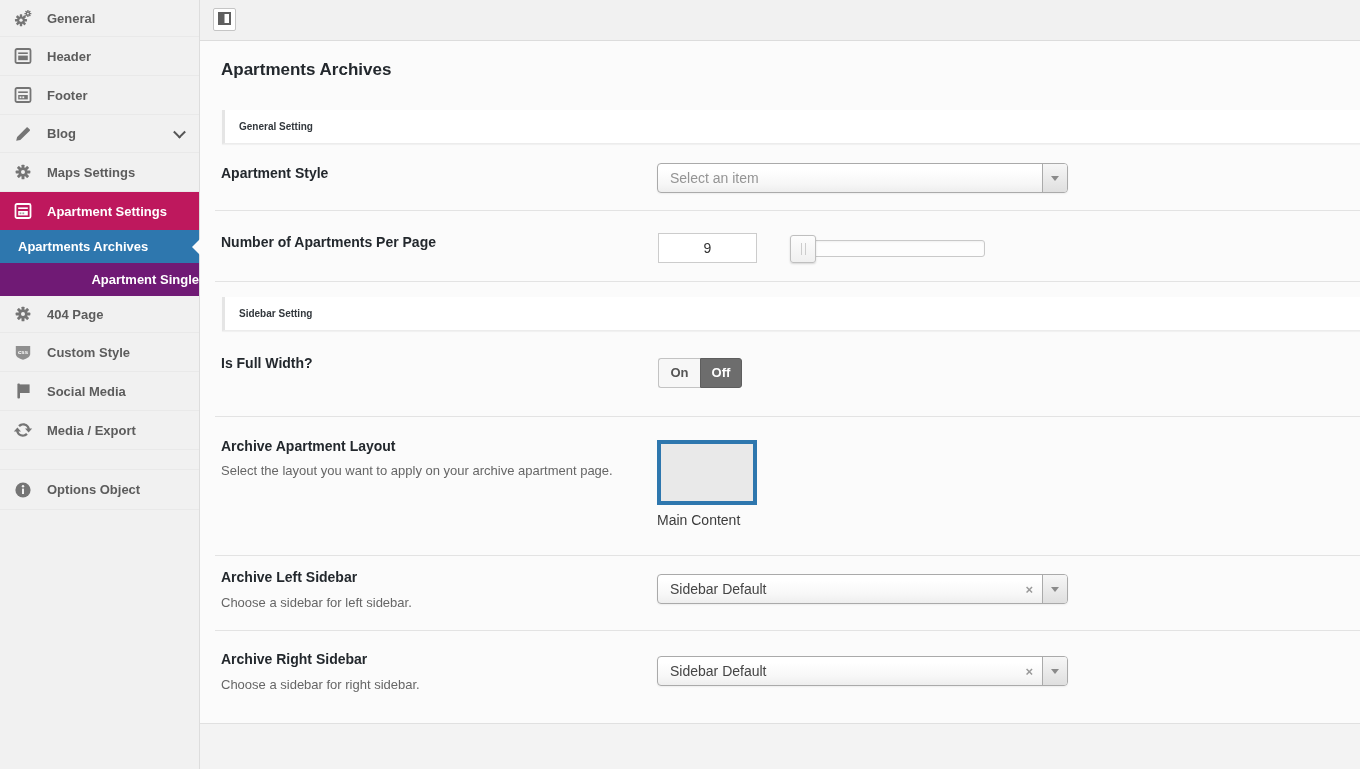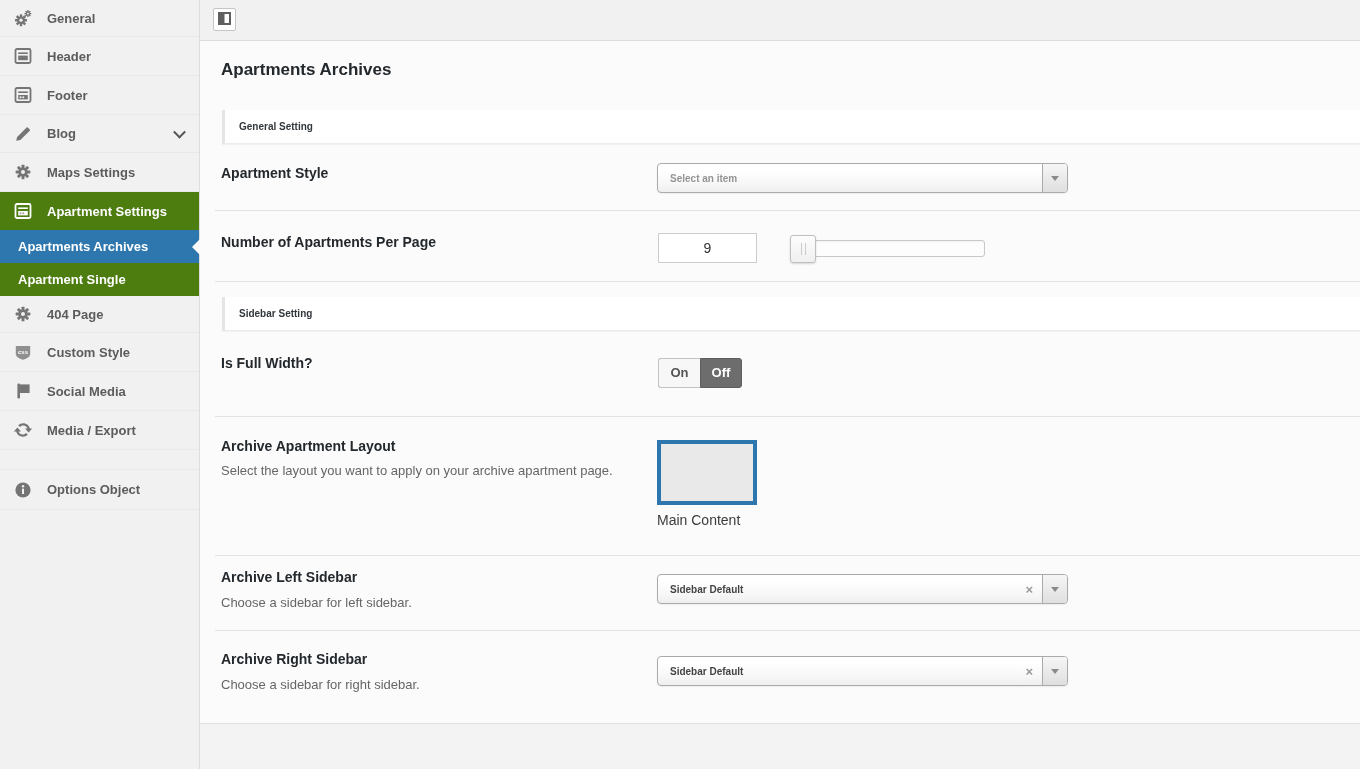--- a/index.html
+++ b/index.html
@@ -11,26 +11,26 @@
   .sidebar { position:absolute; left:0; top:0; width:200px; height:769px;
              background:#f1f1f1; border-right:1px solid #ddd; }
   .sb-item { display:flex; align-items:center; position:relative;
              background:#f1f1f1; border-bottom:1px solid #e9e9e9; cursor:pointer; }
   .sb-icon { width:20px; height:20px; margin:0 14px 0 13px; flex:0 0 20px;
              display:flex; align-items:center; justify-content:center; }
   .sb-label { font-size:13px; font-weight:bold; color:#5c5c5c; }
   .sb-chevron { position:absolute; right:15px; top:50%; width:9px; height:9px;
                 border-right:2px solid #555; border-bottom:2px solid #555;
                 transform:translateY(-70%) rotate(45deg); }
-  .sb-item.active-parent { background:#4d7c0f; border-bottom:none; }
+  .sb-item.active-parent { background:#be185d; border-bottom:none; }
   .sb-item.active-parent .sb-label { color:#fff; }
   .sb-sub { display:flex; align-items:center; position:relative; cursor:pointer; }
   .sb-sub .sb-sub-label { font-size:13px; font-weight:bold; color:#fff; padding-left:18px; }
   .sb-sub.blue { background:#2e77ae; }
-  .sb-sub.dark { background:#4d7c0f; }
+  .sb-sub.dark { background:#701a75;justify-content:flex-end; }
   .menu-arrow { position:absolute; right:-1px; top:50%; transform:translateY(-50%);
                 width:0; height:0; border-top:8px solid transparent;
                 border-bottom:8px solid transparent; border-right:8px solid #fbfbfb; }
   .sb-spacer { height:20px; border-bottom:1px solid #e9e9e9; }
 
   
   .topbar { position:absolute; left:200px; top:0; width:1160px; height:41px;
             background:#f1f1f1; border-bottom:1px solid #dcdcdc; }
   .toggle-btn { position:absolute; left:13px; top:8px; width:23px; height:23px;
                 background:#fff; border:1px solid #c5c5c5; border-radius:2px;
@@ -49,22 +49,22 @@
   .divider { position:absolute; left:15px; right:0; height:1px; background:#e3e3e3; }
   .f-label { position:absolute; left:21px; font-size:14px; font-weight:bold; color:#23282d;text-align:center; }
   .f-desc  { position:absolute; left:21px; font-size:13px; color:#666; }
 
   
   .chosen { position:absolute; left:457px; width:411px; height:30px;
             border:1px solid #aaa; border-radius:4px;
             background:linear-gradient(#ffffff 20%, #f7f7f7 70%, #eeeeee 100%);
             box-shadow:0 1px 2px rgba(0,0,0,0.06);
             display:flex; align-items:center; cursor:pointer; }
-  .chosen .txt { flex:1; padding-left:12px; font-size:10px; color:#444;
-                 white-space:nowrap; overflow:hidden;font-weight:bold; }
+  .chosen .txt { flex:1; padding-left:12px; font-size:14px; color:#444;
+                 white-space:nowrap; overflow:hidden; }
   .chosen .txt.ph { color:#949494; }
   .clear-x { padding:0 9px 0 4px; font-size:13px; font-weight:bold; color:#999; cursor:pointer; }
   .clear-x::before { content:"\00d7"; }
   .dd-btn { width:25px; align-self:stretch; border-left:1px solid #aaa;
             background:linear-gradient(#f6f6f6,#dfdfdf); border-radius:0 3px 3px 0;
             display:flex; align-items:center; justify-content:center; cursor:pointer; }
   .dd-tri { width:0; height:0; border-left:4px solid transparent;
             border-right:4px solid transparent; border-top:5px solid #8a8a8a; }
 
   

